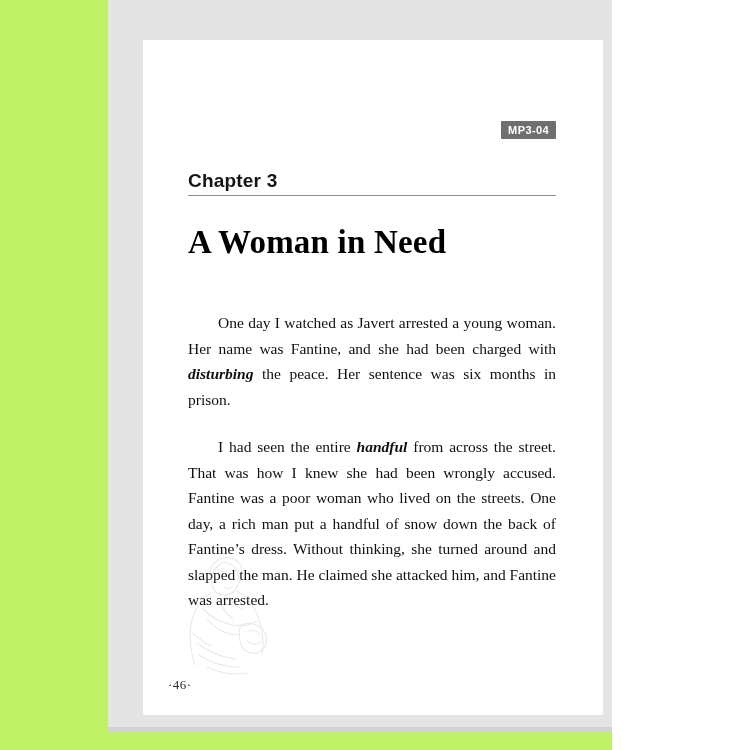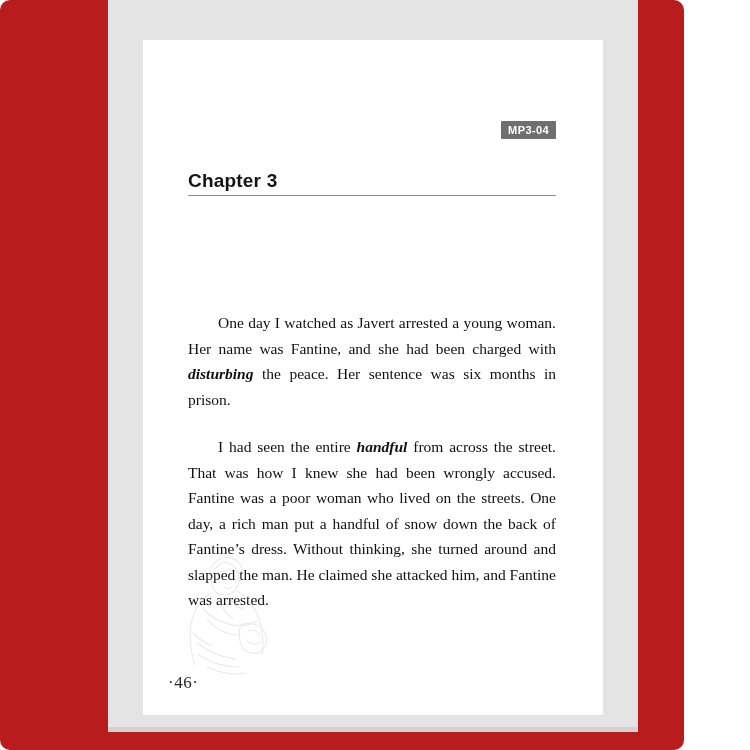--- a/index.html
+++ b/index.html
@@ -6,25 +6,24 @@
     margin: 0;
     padding: 0;
     width: 750px;
     height: 750px;
     background: #ffffff;
     font-family: "Liberation Serif", serif;
   }
 
   .screen {
     position: relative;
-    width: 684px;
+    width: 612px;
     height: 750px;
-    background: #b91c1c;
+    background: #bef264;
     overflow: hidden;
-    border-radius: 10px;
   }
 
   
   .backdrop {
     position: absolute;
     left: 108px;
     top: 0;
     width: 530px;
     height: 727px;
     background: #e4e4e4;
@@ -137,21 +136,21 @@
     height: 140px;
     opacity: 0.30;
     pointer-events: none;
   }
 
   .page-number {
     position: absolute;
     left: 25px;
     bottom: 22px;
     font-family: "Liberation Serif", serif;
-    font-size: 17px;
+    font-size: 13px;
     color: #2b2b2b;
     letter-spacing: 0.5px;
   }
 </style>
 </head>
 <body>
 
 <div class="screen">
 
   <div class="backdrop"></div>
@@ -159,20 +158,21 @@
 
   <div class="page">
     <div class="page-inner">
 
       <div class="mp3-badge">MP3-04</div>
 
       <div class="chapter-label">Chapter  3</div>
 
       <div class="chapter-rule"></div>
 
+      <h1 class="chapter-title">A Woman in Need</h1>
 
       <div class="body-text">
         <p class="para">One day I watched as Javert arrested a young woman. Her name was Fantine, and she had been charged with <em>disturbing</em> the peace. Her sentence was six months in prison.</p>
         <p class="para">I had seen the entire <em>handful</em> from across the street. That was how I knew she had been wrongly accused. Fantine was a poor woman who lived on the streets. One day, a rich man put a handful of snow down the back of Fantine’s dress. Without thinking, she turned around and slapped the man. He claimed she attacked him, and Fantine was arrested.</p>
       </div>
 
     </div>
 
     <svg class="watermark" viewBox="0 0 160 140" aria-hidden="true">
       <g fill="none" stroke="#b9b9b9" stroke-width="1.1" stroke-linecap="round" stroke-linejoin="round">

